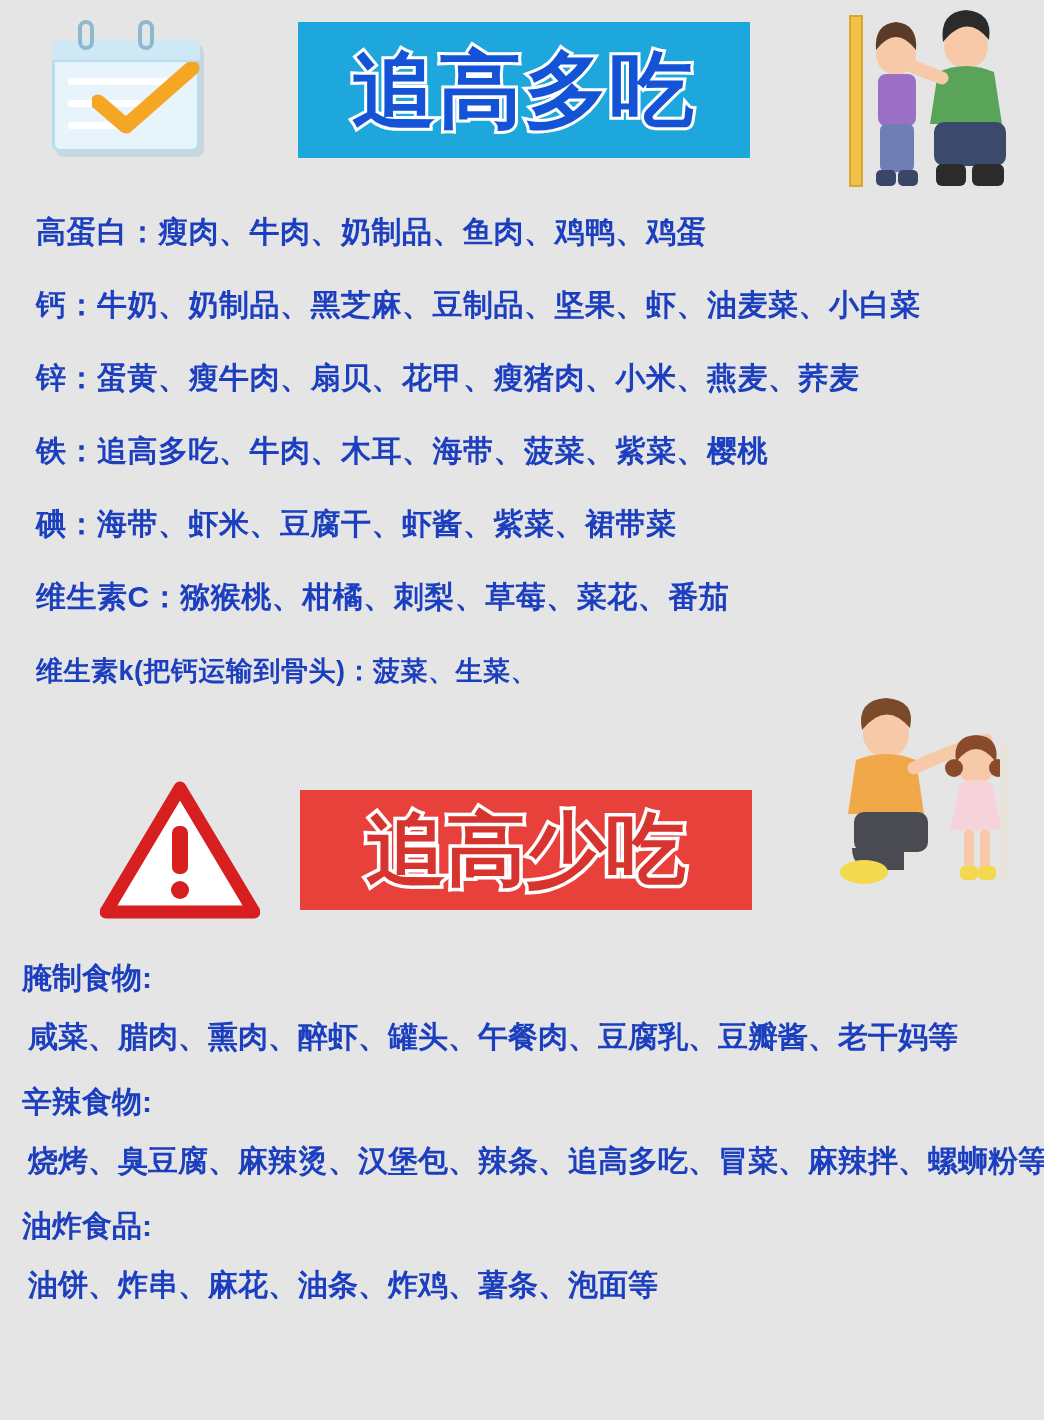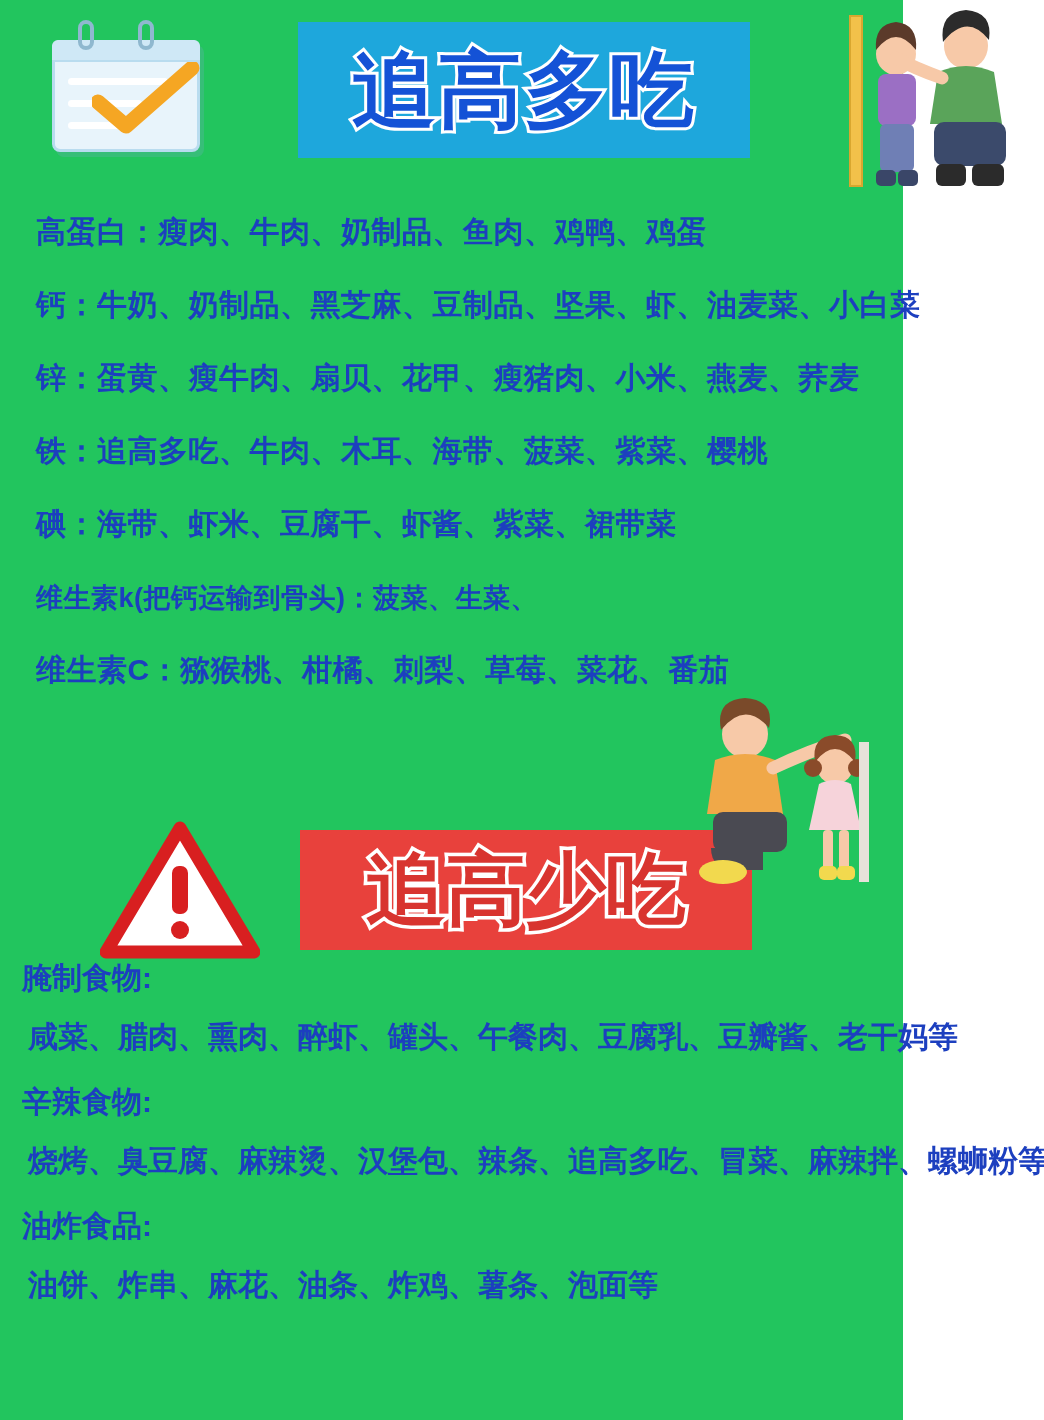--- a/index.html
+++ b/index.html
@@ -5,22 +5,22 @@
   * { box-sizing: border-box; }
   html, body {
     margin: 0; padding: 0;
     width: 1044px; height: 1420px;
     background: #ffffff;
     font-family: "Liberation Sans", sans-serif;
     overflow: hidden;
   }
   .page {
     position: relative;
-    width: 903px; height: 1420px;
-    background: #22c55e;
+    width: 1044px; height: 1420px;
+    background: #e5e5e5;
   }
 
   
   .head1 {
     position: absolute;
     left: 0; top: 0;
     width: 1044px; height: 200px;
   }
   .banner1 {
     position: absolute;
@@ -111,21 +111,21 @@
     font-weight: bold;
     color: #1c3fbf;
     letter-spacing: 0.5px;
     white-space: nowrap;
   }
   .nut-row.small .nut-text { font-size: 27px; }
 
   
   .head2 {
     position: absolute;
-    left: 0; top: 806px;
+    left: 0; top: 766px;
     width: 1044px; height: 165px;
   }
   .banner2 {
     position: absolute;
     left: 300px; top: 24px;
     width: 452px; height: 120px;
     background: #e8413c;
     display: flex; align-items: center; justify-content: center;
   }
   .banner2-text {
@@ -222,25 +222,25 @@
     </div>
     <div class="nut-row">
       <span class="nut-text">锌：蛋黄、瘦牛肉、扇贝、花甲、瘦猪肉、小米、燕麦、荞麦</span>
     </div>
     <div class="nut-row">
       <span class="nut-text">铁：追高多吃、牛肉、木耳、海带、菠菜、紫菜、樱桃</span>
     </div>
     <div class="nut-row">
       <span class="nut-text">碘：海带、虾米、豆腐干、虾酱、紫菜、裙带菜</span>
     </div>
+    <div class="nut-row">
+      <span class="nut-text">维生素C：猕猴桃、柑橘、刺梨、草莓、菜花、番茄</span>
+    </div>
     <div class="nut-row small">
       <span class="nut-text">维生素k(把钙运输到骨头)：菠菜、生菜、</span>
-    </div>
-    <div class="nut-row">
-      <span class="nut-text">维生素C：猕猴桃、柑橘、刺梨、草莓、菜花、番茄</span>
     </div>
   </div>
 
   <div class="head2">
     <svg class="warn-icon" viewBox="0 0 160 140">
       <path d="M80 8 L154 132 L6 132 Z" fill="#ffffff" stroke="#d81f20" stroke-width="13" stroke-linejoin="round"></path>
       <rect x="72" y="46" width="16" height="48" rx="7" fill="#d81f20"></rect>
       <circle cx="80" cy="110" r="9" fill="#d81f20"></circle>
     </svg>
 

